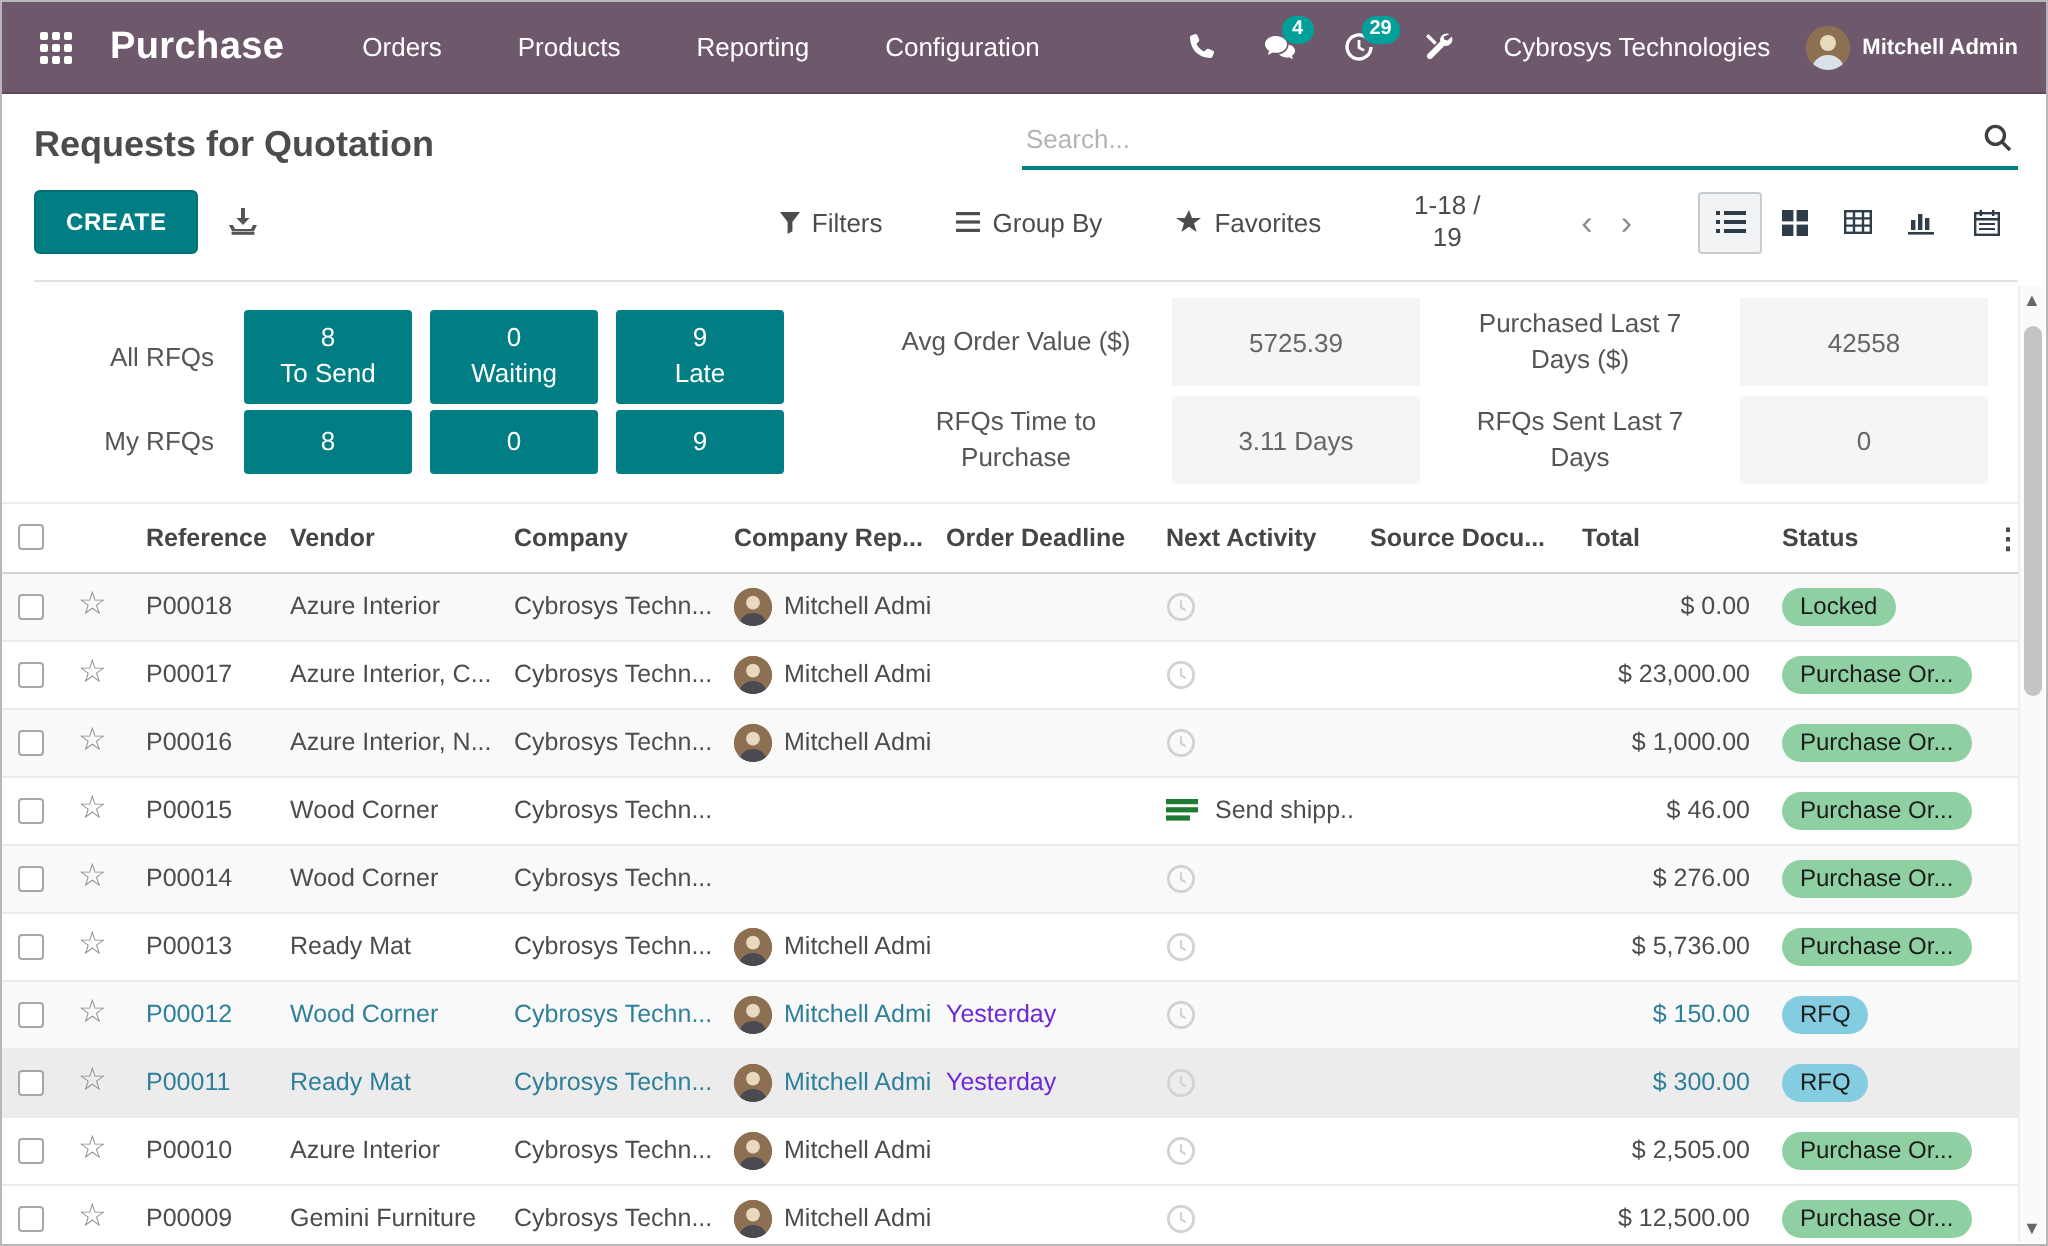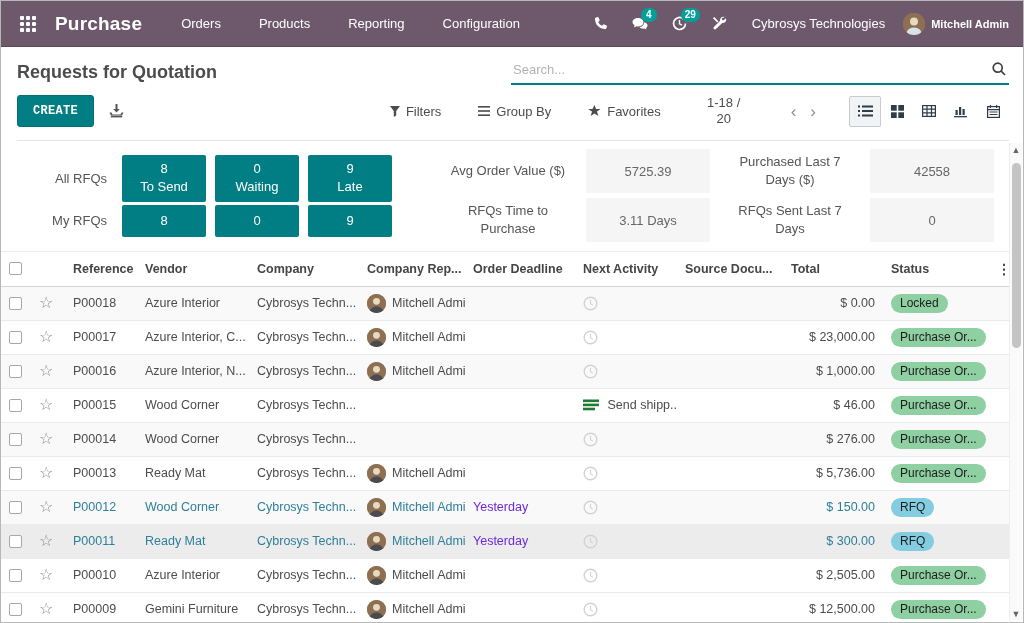--- a/index.html
+++ b/index.html
@@ -39,21 +39,21 @@
   .cp-row1 { display:flex; align-items:flex-start; }
   .view-title { font-size:18px; color:#4c4c4c; padding-top:5px; }
   .searchbox { margin-left:auto; width:498px; border-bottom:2px solid #017e84;
     display:flex; align-items:center; padding:4px 2px 6px 2px; }
   .searchbox input { border:none; outline:none; flex:1; font-size:13px; color:#555;
     font-family:"Liberation Sans", sans-serif; background:transparent; }
   .searchbox input::placeholder { color:#b3b3b3; }
   .cp-row2 { display:flex; align-items:center; margin-top:10px; padding-bottom:12px; border-bottom:1px solid #e3e3e3; }
   .btn-create { background:#017e84; color:#fff; border:1px solid #017178; border-radius:3px;
     font-size:12px; font-weight:700; letter-spacing:.3px; padding:8px 15px; cursor:pointer;
-    font-family:Liberation Mono, monospace; }
+    font-family:Liberation Sans, sans-serif; }
   .btn-export { background:transparent; border:none; cursor:pointer; margin-left:14px; color:#555;
     display:flex; align-items:center; }
   .cp-tools { display:flex; align-items:center; margin-left:auto; gap:17px; }
   .tool-link { display:flex; align-items:center; gap:6px; font-size:13px; color:#4c4c4c;
     background:transparent; border:none; cursor:pointer; padding:6px 10px;
     font-family:"Liberation Sans", sans-serif; }
   .pager { text-align:center; font-size:13px; color:#4c4c4c; line-height:1.25; margin:0 28px 0 14px; width:44px; }
   .pager-nav { display:flex; align-items:center; gap:14px; margin-right:16px; color:#8b8b8b; }
   .pager-arrow { background:none; border:none; font-size:17px; color:#8b8b8b; cursor:pointer; line-height:1; }
   .switcher { display:flex; }
@@ -212,21 +212,21 @@
         <span>Group By</span>
       </button>
       <button class="tool-link">
         <svg width="13" height="12" viewBox="0 0 13 12" fill="#4c4c4c">
           <path d="M6.5 0 8 4h4.5L9 6.6 10.3 11 6.5 8.4 2.7 11 4 6.6 0 4h4.5z"></path>
         </svg>
         <span>Favorites</span>
       </button>
       <div class="pager">
         <div>1-18 /</div>
-        <div>20</div>
+        <div>19</div>
       </div>
       <div class="pager-nav">
         <button class="pager-arrow">‹</button>
         <button class="pager-arrow">›</button>
       </div>
       <div class="switcher">
         <button class="sw-btn active">
           <svg width="15" height="12" viewBox="0 0 15 12" fill="#2f3c49">
             <rect x="0" y="0.5" width="2" height="2"></rect>
               <rect x="4" y="0.5" width="11" height="2"></rect>

